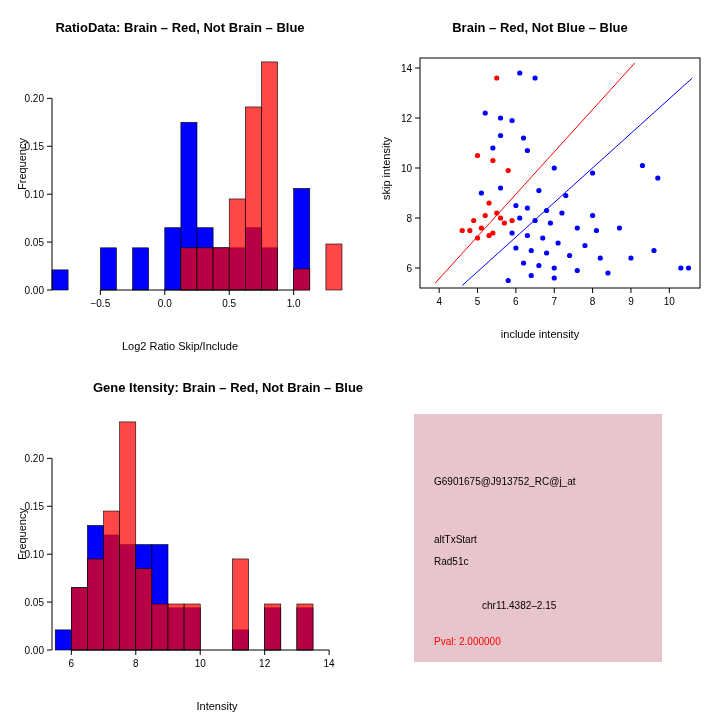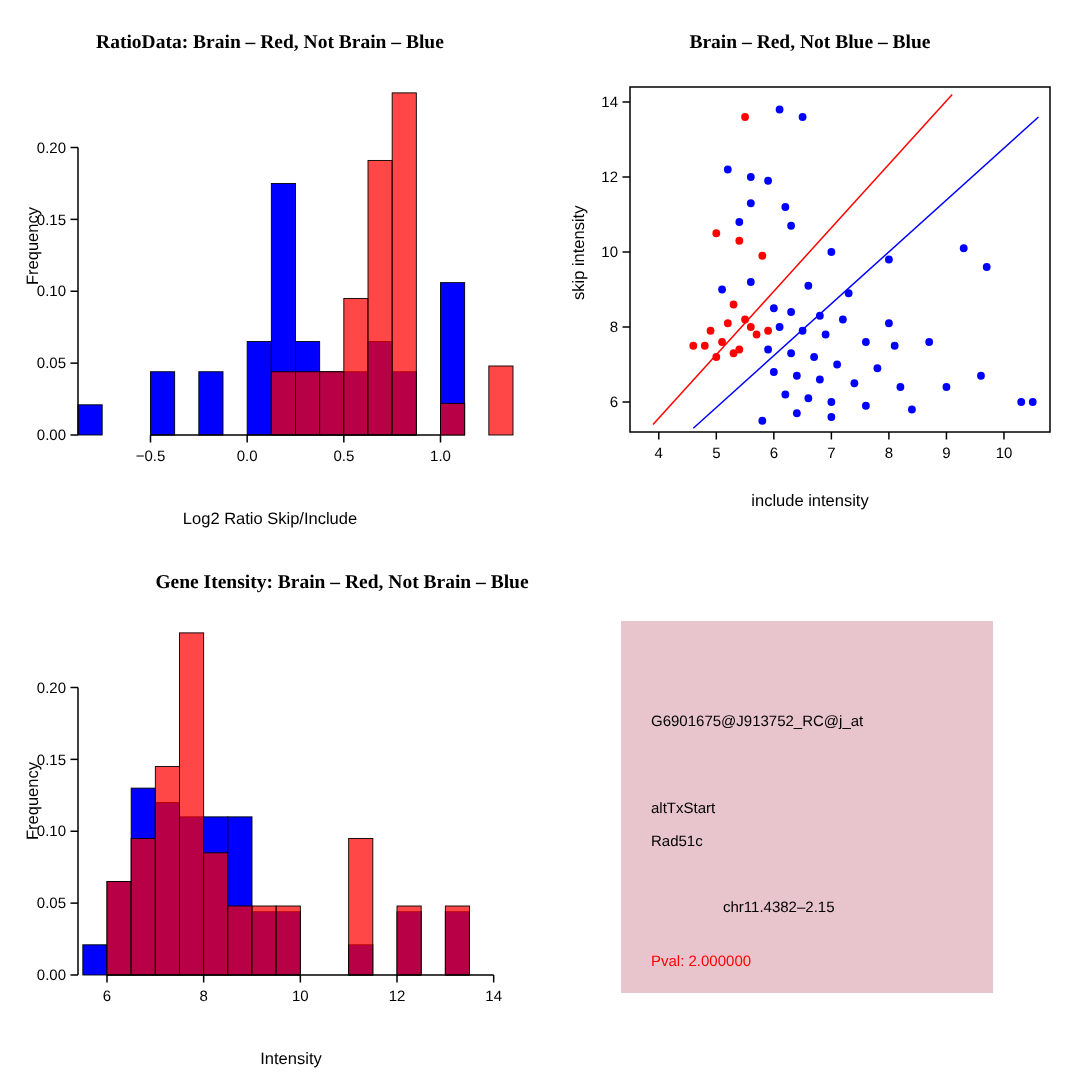--- a/index.html
+++ b/index.html
@@ -16,21 +16,20 @@
   }
   .panel {
     position: absolute;
   }
   .ptitle {
     font-size: 13px;
     font-weight: bold;
     color: #000;
     text-align: center;
     white-space: nowrap;
-    font-family: Liberation Serif, serif;
   }
   .axis-label {
     font-size: 11px;
     color: #000;
     text-align: center;
     white-space: nowrap;
   }
   svg { display: block; }
   .infobox {
     background: #e8c4cc;
@@ -206,21 +205,21 @@
       <line x1="270.958904109589" y1="248" x2="270.958904109589" y2="253" stroke="#000" stroke-width="1"></line>
       <text x="270.958904109589" y="265" font-size="10" font-family="&quot;Liberation Sans&quot;, sans-serif" fill="#000" text-anchor="middle">9</text>
       <line x1="309.31506849315065" y1="248" x2="309.31506849315065" y2="253" stroke="#000" stroke-width="1"></line>
       <text x="309.31506849315065" y="265" font-size="10" font-family="&quot;Liberation Sans&quot;, sans-serif" fill="#000" text-anchor="middle">10</text>
     </svg>
 </div>
 
 <div class="panel" style="left:0px; top:360px; width:360px; height:360px;">
   <div class="ptitle" style="position:absolute; left:0px; top:20px; width:360px;margin-left:48px;">Gene Itensity: Brain – Red, Not Brain – Blue</div>
   <div class="vlabel" style="left:16px; top:200px; transform:rotate(-90deg);">Frequency</div>
-  <div class="axis-label" style="position:absolute; left:14px; top:340px; width:360px;">Intensity</div>
+  <div class="axis-label" style="position:absolute; left:0px; top:340px; width:360px;padding-left:37px;">Intensity</div>
   <svg id="svg-hist-intensity" width="360" height="300" style="position:absolute; left:0; top:40px;">
       <rect x="55.222222222222214" y="229.875" width="16.1111111111111" height="20.125" fill="#0000ff" stroke="#000" stroke-width="0.6"></rect>
       <rect x="71.33333333333331" y="187.70833333333331" width="16.111111111111114" height="62.291666666666686" fill="#0000ff" stroke="#000" stroke-width="0.6"></rect>
       <rect x="71.33333333333331" y="187.70833333333331" width="16.111111111111114" height="62.291666666666686" fill="#ff0000" stroke="#000" stroke-width="0.6" fill-opacity="0.72"></rect>
       <rect x="87.44444444444443" y="125.41666666666664" width="16.111111111111114" height="124.58333333333336" fill="#0000ff" stroke="#000" stroke-width="0.6"></rect>
       <rect x="87.44444444444443" y="158.95833333333331" width="16.111111111111114" height="91.04166666666669" fill="#ff0000" stroke="#000" stroke-width="0.6" fill-opacity="0.72"></rect>
       <rect x="103.55555555555554" y="135" width="16.111111111111114" height="115" fill="#0000ff" stroke="#000" stroke-width="0.6"></rect>
       <rect x="103.55555555555554" y="111.04166666666669" width="16.111111111111114" height="138.95833333333331" fill="#ff0000" stroke="#000" stroke-width="0.6" fill-opacity="0.72"></rect>
       <rect x="119.66666666666666" y="144.58333333333331" width="16.111111111111114" height="105.41666666666669" fill="#0000ff" stroke="#000" stroke-width="0.6"></rect>
       <rect x="119.66666666666666" y="21.916666666666657" width="16.111111111111114" height="228.08333333333334" fill="#ff0000" stroke="#000" stroke-width="0.6" fill-opacity="0.72"></rect>

